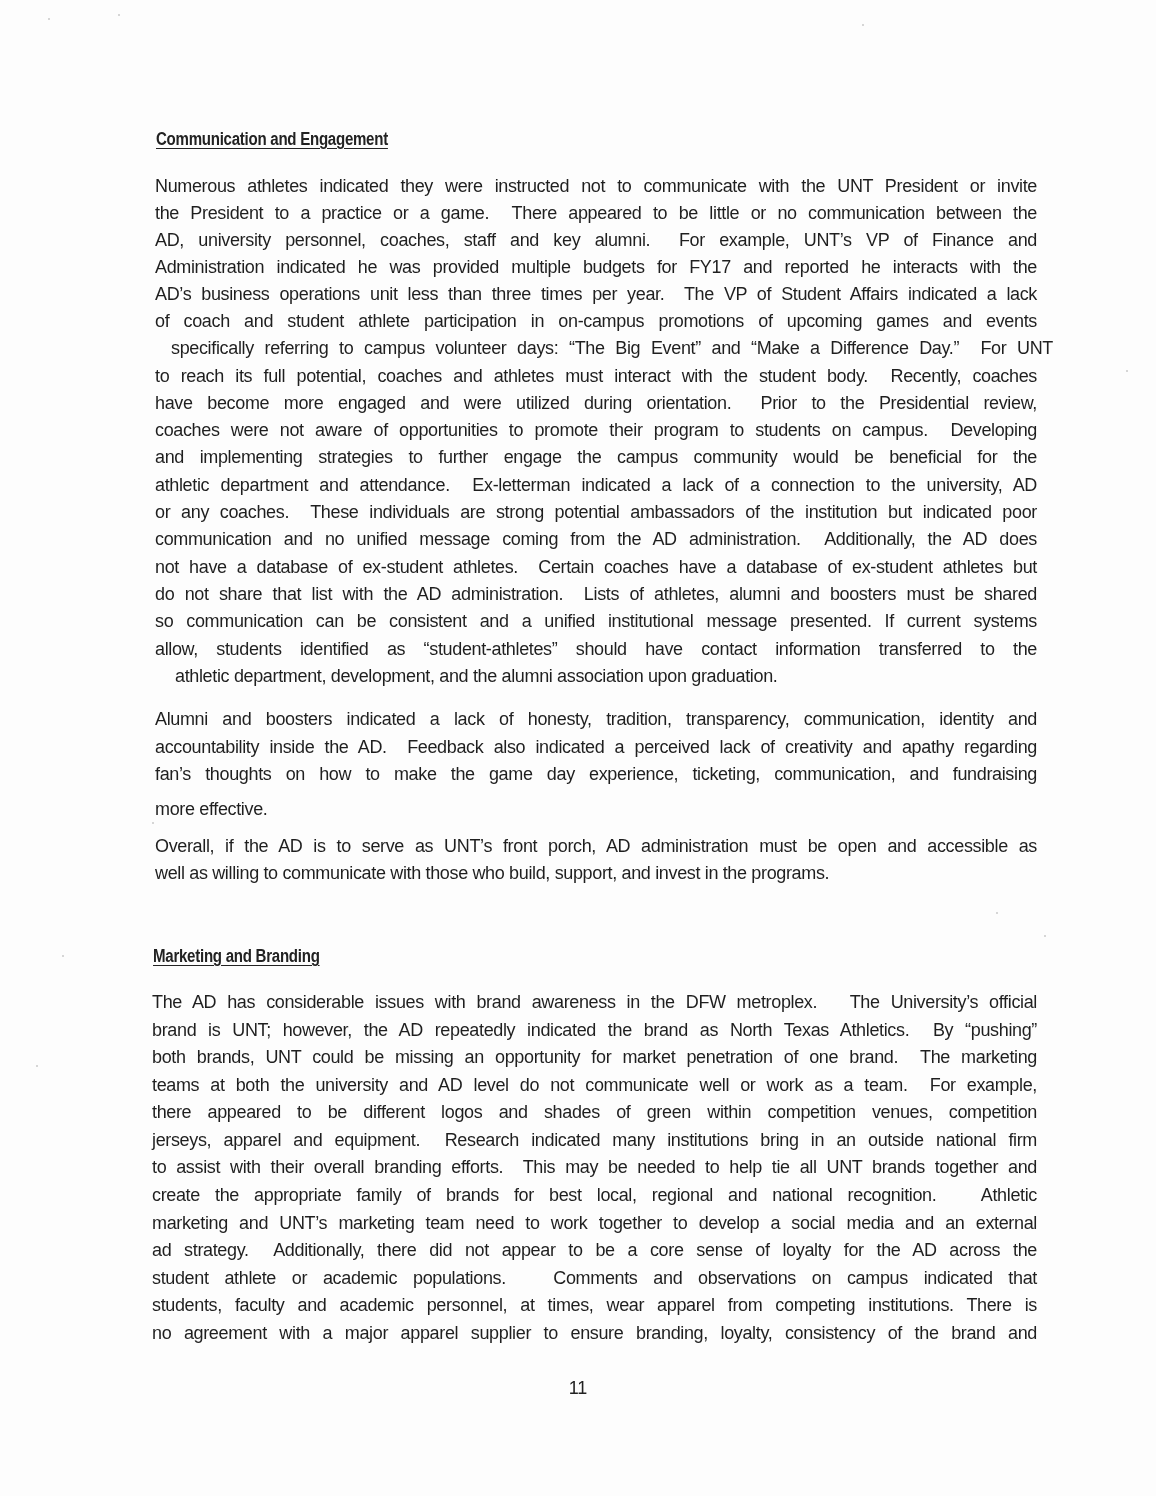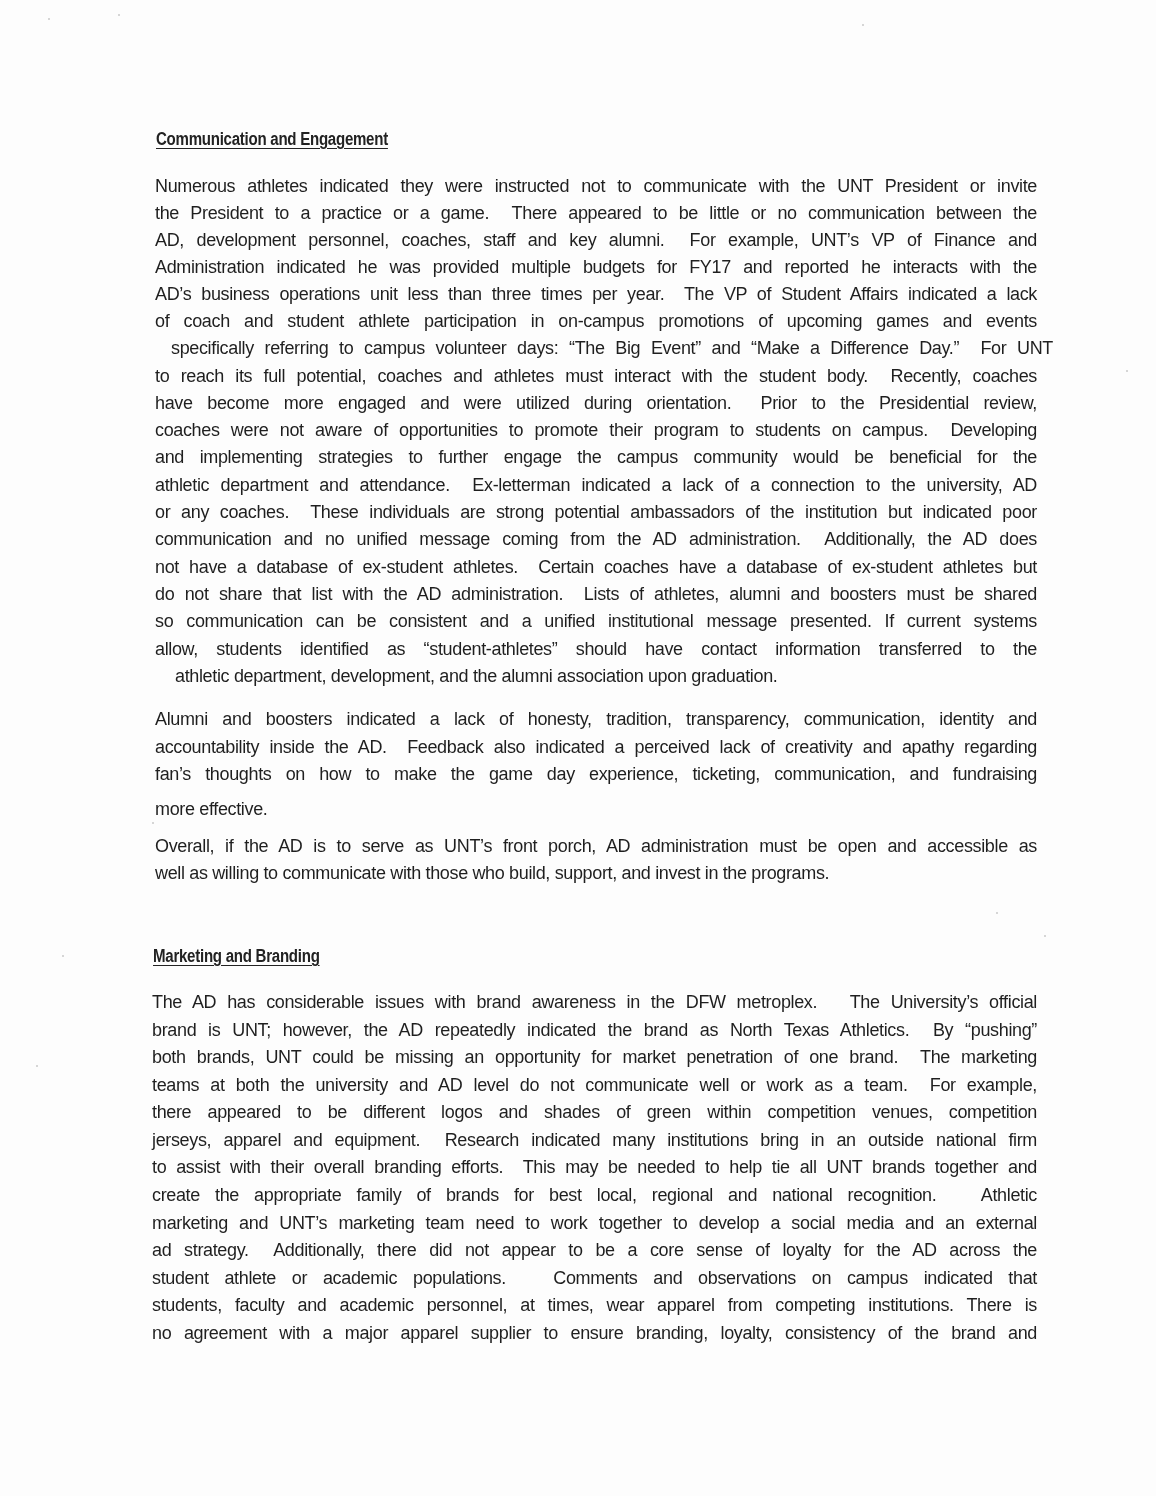--- a/index.html
+++ b/index.html
@@ -68,21 +68,21 @@
 </head>
 <body>
 
 <div class="page">
 
   <div class="heading" style="left: 156px; top: 129px; transform: scaleX(0.86);">Communication and Engagement</div>
 
   <div>
     <div class="line" style="top: 174px; white-space: nowrap;"><span style="white-space: pre; word-spacing: 0px;">Numerous athletes indicated they were instructed not to communicate with the UNT President or invite</span></div>
     <div class="line" style="top: 201px; white-space: nowrap;"><span style="white-space: pre; word-spacing: 0px;">the President to a practice or a game.  There appeared to be little or no communication between the</span></div>
-    <div class="line" style="top: 228px; white-space: nowrap;"><span style="white-space: pre; word-spacing: 0px;">AD, development personnel, coaches, staff and key alumni.  For example, UNT’s VP of Finance and</span></div>
+    <div class="line" style="top: 228px; white-space: nowrap;"><span style="white-space: pre; word-spacing: 0px;">AD, university personnel, coaches, staff and key alumni.  For example, UNT’s VP of Finance and</span></div>
     <div class="line" style="top: 255px; white-space: nowrap;"><span style="white-space: pre; word-spacing: 0px;">Administration indicated he was provided multiple budgets for FY17 and reported he interacts with the</span></div>
     <div class="line" style="top: 282px; white-space: nowrap;"><span style="white-space: pre; word-spacing: 0px;">AD’s business operations unit less than three times per year.  The VP of Student Affairs indicated a lack</span></div>
     <div class="line" style="top: 309px; white-space: nowrap;"><span style="white-space: pre; word-spacing: 0px;">of coach and student athlete participation in on-campus promotions of upcoming games and events</span></div>
     <div class="line" style="top: 336px; white-space: nowrap; margin-left: 16px;"><span style="white-space: pre; word-spacing: 0px;">specifically referring to campus volunteer days: “The Big Event” and “Make a Difference Day.”  For UNT</span></div>
     <div class="line" style="top: 364px; white-space: nowrap;"><span style="white-space: pre; word-spacing: 0px;">to reach its full potential, coaches and athletes must interact with the student body.  Recently, coaches</span></div>
     <div class="line" style="top: 391px; white-space: nowrap;"><span style="white-space: pre; word-spacing: 0px;">have become more engaged and were utilized during orientation.  Prior to the Presidential review,</span></div>
     <div class="line" style="top: 418px; white-space: nowrap;"><span style="white-space: pre; word-spacing: 0px;">coaches were not aware of opportunities to promote their program to students on campus.  Developing</span></div>
     <div class="line" style="top: 445px; white-space: nowrap;"><span style="white-space: pre; word-spacing: 0px; margin-top: 20px;">and implementing strategies to further engage the campus community would be beneficial for the</span></div>
     <div class="line" style="top: 473px; white-space: nowrap;"><span style="white-space: pre; word-spacing: 0px;">athletic department and attendance.  Ex-letterman indicated a lack of a connection to the university, AD</span></div>
     <div class="line" style="top: 500px; white-space: nowrap;"><span style="white-space: pre; word-spacing: 0px;">or any coaches.  These individuals are strong potential ambassadors of the institution but indicated poor</span></div>
@@ -117,20 +117,21 @@
     <div class="line" style="left: 152px; width: 885px; top: 1128px; white-space: nowrap;"><span style="white-space: pre; word-spacing: 0px;">jerseys, apparel and equipment.  Research indicated many institutions bring in an outside national firm</span></div>
     <div class="line" style="left: 152px; width: 885px; top: 1155px; white-space: nowrap;"><span style="white-space: pre; word-spacing: 0px;">to assist with their overall branding efforts.  This may be needed to help tie all UNT brands together and</span></div>
     <div class="line" style="left: 152px; width: 885px; top: 1183px; white-space: nowrap;"><span style="white-space: pre; word-spacing: 0px;">create the appropriate family of brands for best local, regional and national recognition.   Athletic</span></div>
     <div class="line" style="left: 152px; width: 885px; top: 1211px; white-space: nowrap;"><span style="white-space: pre; word-spacing: 0px;">marketing and UNT’s marketing team need to work together to develop a social media and an external</span></div>
     <div class="line" style="left: 152px; width: 885px; top: 1238px; white-space: nowrap;"><span style="white-space: pre; word-spacing: 0px;">ad strategy.  Additionally, there did not appear to be a core sense of loyalty for the AD across the</span></div>
     <div class="line" style="left: 152px; width: 885px; top: 1266px; white-space: nowrap;"><span style="white-space: pre; word-spacing: 0px;">student athlete or academic populations.   Comments and observations on campus indicated that</span></div>
     <div class="line" style="left: 152px; width: 885px; top: 1293px; white-space: nowrap;"><span style="white-space: pre; word-spacing: 0px;">students, faculty and academic personnel, at times, wear apparel from competing institutions. There is</span></div>
     <div class="line" style="left: 152px; width: 885px; top: 1321px; white-space: nowrap;"><span style="white-space: pre; word-spacing: 0px;">no agreement with a major apparel supplier to ensure branding, loyalty, consistency of the brand and</span></div>
   </div>
 
+  <div class="pagenum">11</div>
 
   <div class="speck" style="left:48px; top:18px;"></div>
   <div class="speck" style="left:118px; top:14px;"></div>
   <div class="speck" style="left:862px; top:24px;"></div>
   <div class="speck" style="left:1126px; top:370px;"></div>
   <div class="speck" style="left:152px; top:822px;"></div>
   <div class="speck" style="left:996px; top:912px;"></div>
   <div class="speck" style="left:1044px; top:935px;"></div>
   <div class="speck" style="left:36px; top:1065px;"></div>
   <div class="speck" style="left:62px; top:955px;"></div>

